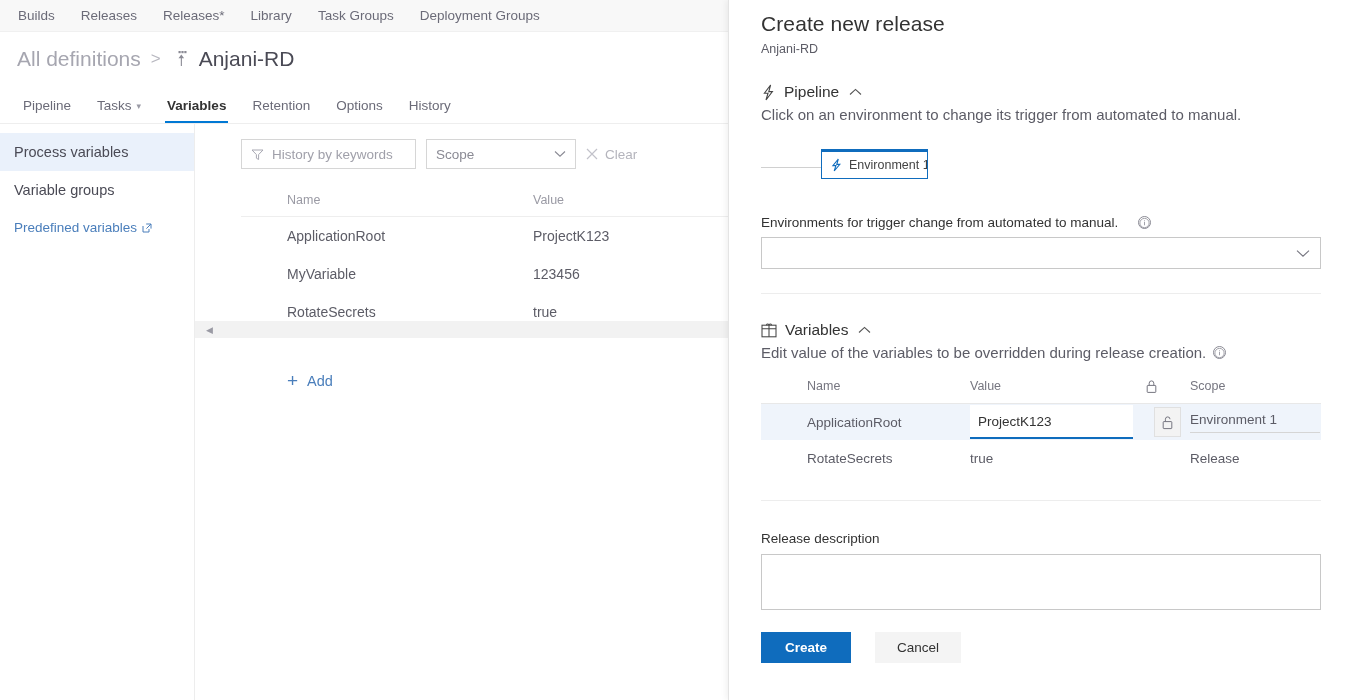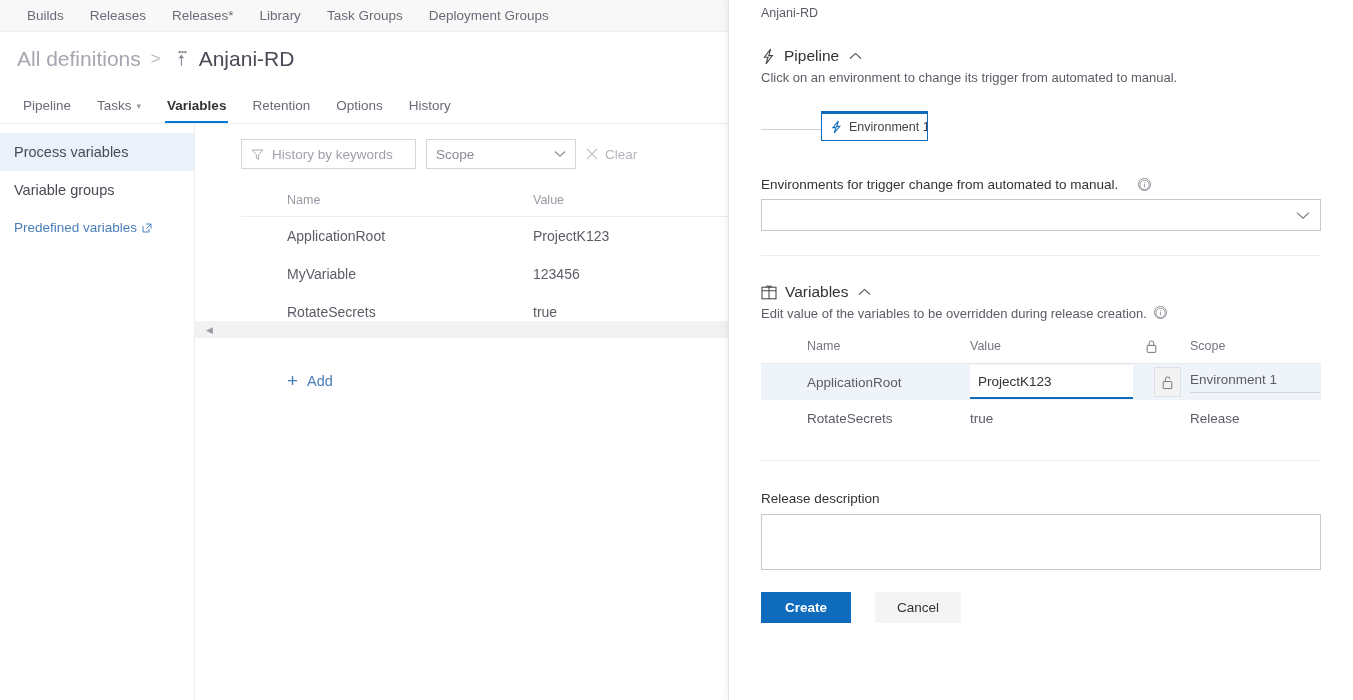--- a/index.html
+++ b/index.html
@@ -14,21 +14,21 @@
     -webkit-font-smoothing: antialiased;
   }
   .root { position: relative; width: 1353px; height: 700px; }
 
   
   .app { position: absolute; left: 0; top: 0; width: 728px; height: 700px; background: #fff; overflow: hidden; }
 
   .topnav {
     height: 32px; background: #f8f8f8;
     display: flex; align-items: center; gap: 0px;
-    padding-left: 14px; border-bottom: 1px solid #f0f0f0;
+    padding-left: 5px; border-bottom: 1px solid #f0f0f0;
   }
   .topnav .navitem {
     font-size: 13.5px; color: #6b6b78; padding: 0 13px; line-height: 32px;
     cursor: pointer; white-space: nowrap;
   }
 
   .breadcrumb {
     height: 54px; display: flex; align-items: center;
     padding-left: 17px; gap: 8px;
   }
@@ -93,21 +93,21 @@
     background: #ffffff; border-left: 1px solid #e4e4e4;
     box-shadow: -2px 0 6px rgba(0,0,0,0.06);
     padding: 0 32px; overflow: hidden;
   }
   .panel-title { font-size: 21px; font-weight: 300; color: #333; margin-top: 12px; letter-spacing: .1px; }
   .panel-sub { font-size: 12.5px; color: #5c5c66; margin-top: 6px; }
 
   .sec-head { display: flex; align-items: center; gap: 8px; margin-top: 27px; cursor: pointer; }
   .sec-head .sec-title { font-size: 15.5px; color: #333; font-weight: 400; }
   .chev-up { font-size: 11px; color: #555; margin-left: 2px; }
-  .sec-desc { font-size: 13px; color: #5c5c66; margin-top: 5px; display: flex; align-items: flex-start; gap: 7px; }
+  .sec-desc { font-size: 15px; color: #5c5c66; margin-top: 5px; display: flex; align-items: center; gap: 7px; }
 
   .pipeline-canvas { height: 56px; margin-top: 18px; position: relative; }
   .pl-line { position: absolute; left: 0; top: 26px; width: 62px; height: 1px; background: #d0d0d0; }
   .env-node {
     position: absolute; left: 60px; top: 8px; width: 107px; height: 30px;
     border: 1px solid #0f6cbd; border-top: 3px solid #0f6cbd; background: #fff;
     display: flex; align-items: center; gap: 6px; padding-left: 8px;
     font-size: 12.5px; color: #444; white-space: nowrap; overflow: hidden; cursor: pointer;
   }
 
@@ -292,20 +292,21 @@
         <div class="addrow">
           <span class="plus">+</span>
           <span>Add</span>
         </div>
       </div>
     </div>
   </div>
 
   <div class="panel">
 
+    <div class="panel-title">Create new release</div>
     <div class="panel-sub">Anjani-RD</div>
 
     
     <div class="sec-head">
       <span>
         <svg width="15" height="17" viewBox="0 0 15 17">
           <path d="M9.6 1 L3.4 9.2 L7.0 9.2 L5.0 16 L11.4 7.6 L7.8 7.6 Z" fill="none" stroke="#444" stroke-width="1.1"></path>
         </svg>
       </span>
       <span class="sec-title">Pipeline</span>

